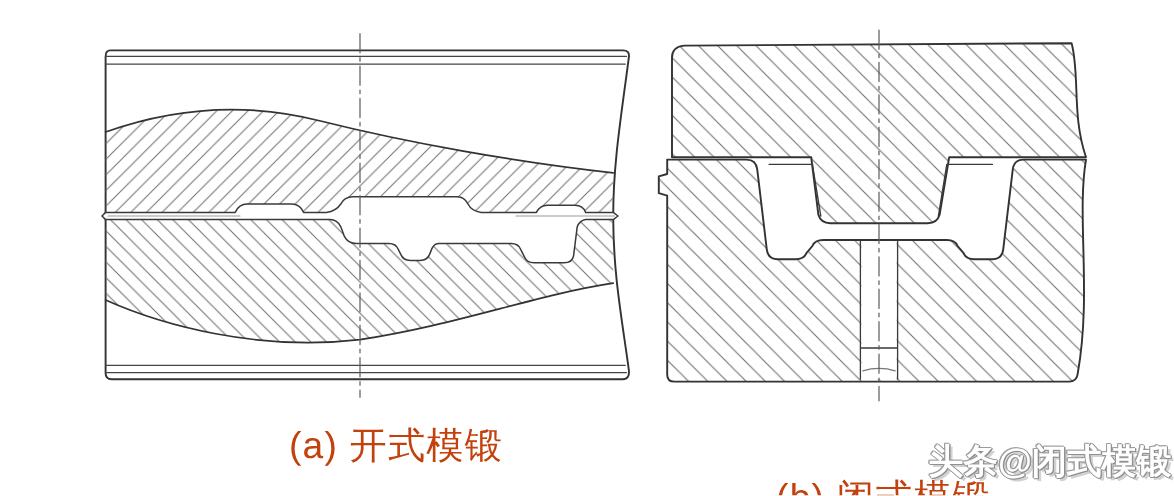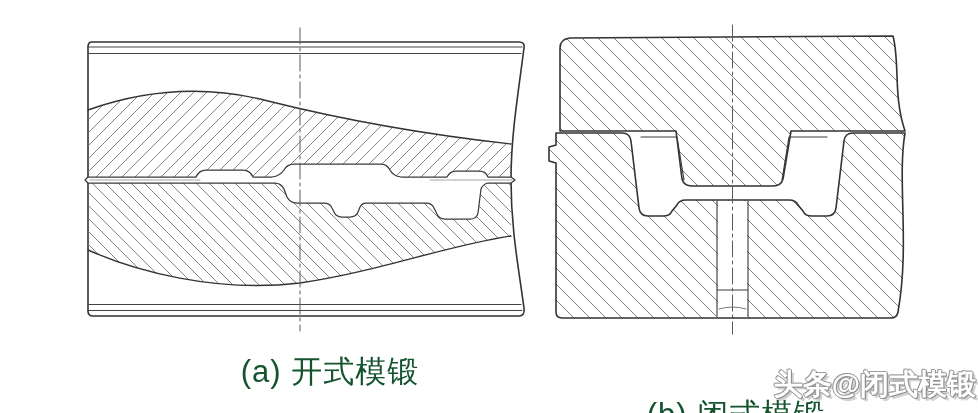--- a/index.html
+++ b/index.html
@@ -7,21 +7,21 @@
     position:relative;
     width:978px;height:413px;
     background:#ffffff;
     overflow:hidden;
     font-family:"Liberation Sans", sans-serif;
   }
   .stage svg{position:absolute;left:0;top:0;}
   .caption{
     position:absolute;
     font-size:31px;
-    color:#14532d;
+    color:#c2410c;
     letter-spacing:1px;
     text-align:center;
     white-space:nowrap;
   }
   .caption-a{left:200px;top:351px;width:260px;}
   .caption-b{left:608px;top:370px;width:256px;margin-top:24px;}
   .watermark{
     position:absolute;
     right:2px;top:365px;
     font-size:29px;

